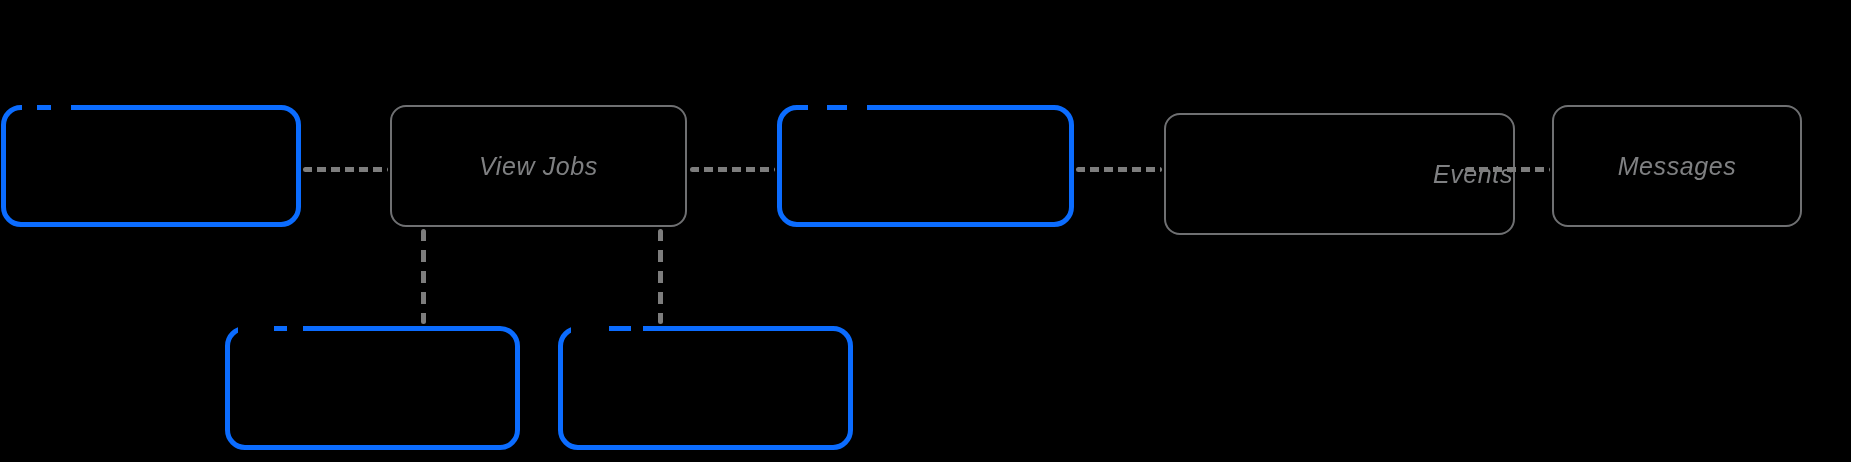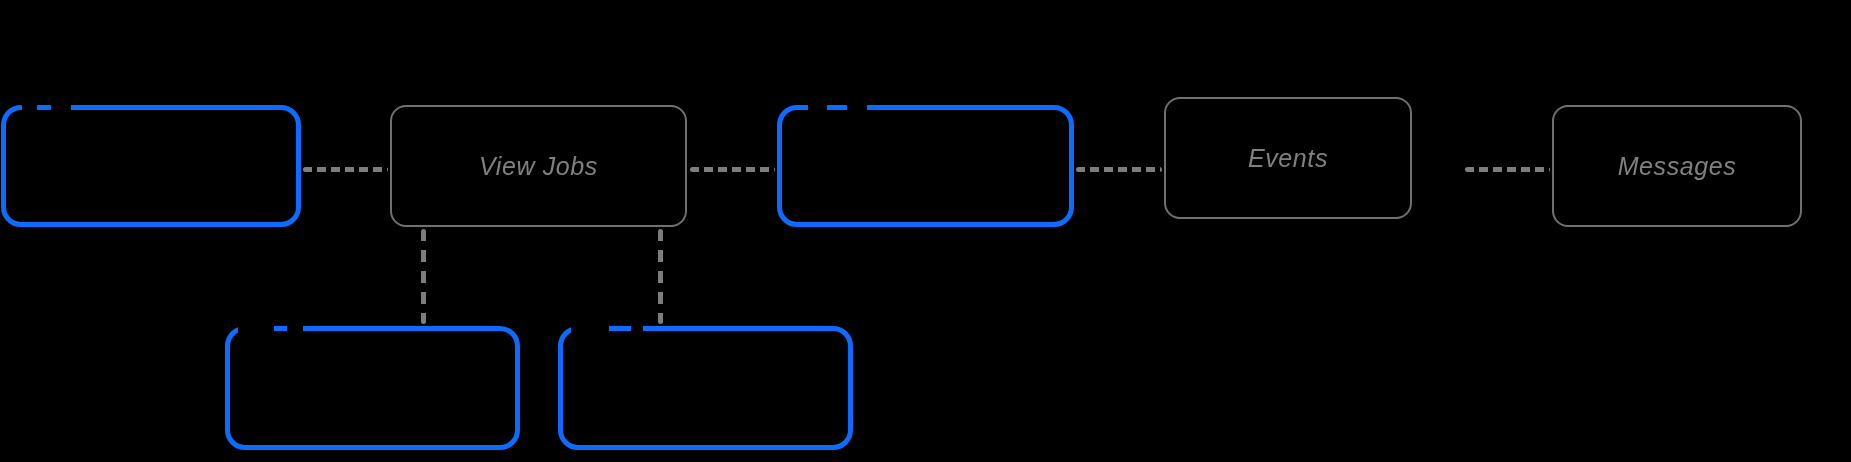--- a/index.html
+++ b/index.html
@@ -78,21 +78,21 @@
   <div class="node gray" style="left:390px; top:105px; width:297px;">
     <span class="node-label">View Jobs</span>
   </div>
 
   <div class="node blue" style="left:777px; top:105px; width:297px;">
     <span class="notch" style="left:26px; width:19px;"></span>
     <span class="notch" style="left:65px; width:20px;"></span>
     <span class="node-label"></span>
   </div>
 
-  <div class="node gray" style="left:1164px; top:97px; width:248px;">
+  <div class="node gray" style="left:1164px; top:113px; width:351px;justify-content:flex-end;">
     <span class="node-label">Events</span>
   </div>
 
   <div class="node gray" style="left:1552px; top:105px; width:250px;">
     <span class="node-label">Messages</span>
   </div>
 
   <div class="node blue" style="left:225px; top:326px; width:295px; height:124px;">
     <span class="notch deep" style="left:8px; width:36px;"></span>
     <span class="notch" style="left:57px; width:16px;"></span>

